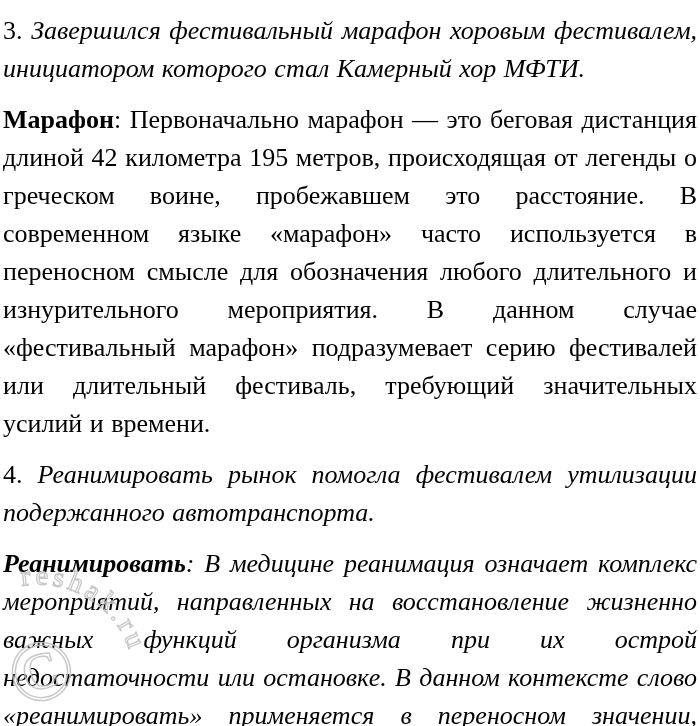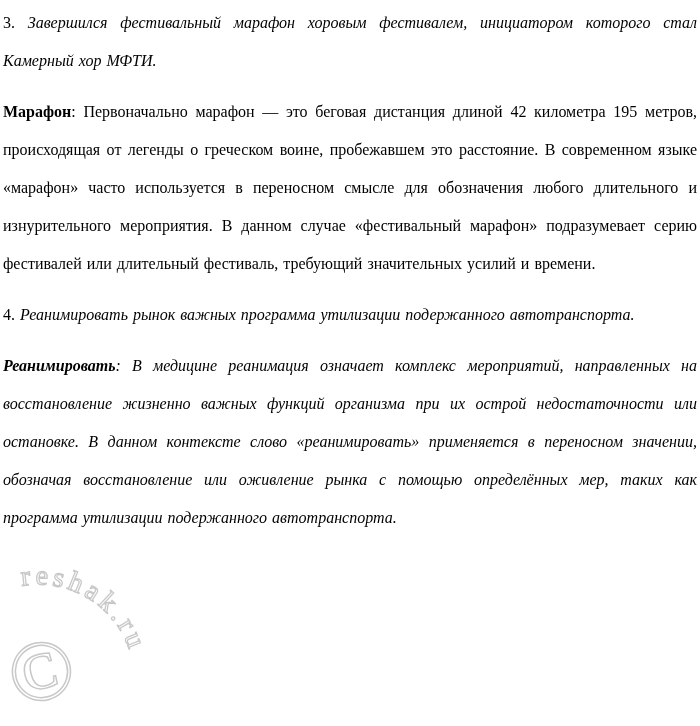--- a/index.html
+++ b/index.html
@@ -14,22 +14,22 @@
     overflow: hidden;
     font-family: "Liberation Serif", "DejaVu Serif", serif;
     color: #000000;
   }
   .page {
     position: relative;
     padding: 4px 3px 0 3px;
     z-index: 1;
   }
   .para {
-    margin: 0 0 13px 0;
-    font-size: 16px;
+    margin: 8px 0 13px 0;
+    font-size: 26px;
     line-height: 38px;
     text-align: justify;
     text-align-last: left;
     word-spacing: 1px;
   }
   .para:last-child { margin-bottom: 0; font-style: italic; }
   .sentence { font-style: italic; }
   .num { font-style: normal; }
   .term { font-weight: bold; }
   .watermark {
@@ -43,21 +43,21 @@
 </style>
 </head>
 <body>
 
 <div class="page">
 
   <p class="para sentence"><span class="num">3.</span> <span>Завершился фестивальный марафон хоровым фестивалем, инициатором которого стал Камерный хор МФТИ.</span></p>
 
   <p class="para"><span class="term">Марафон</span><span>: Первоначально марафон — это беговая дистанция длиной 42 километра 195 метров, происходящая от легенды о греческом воине, пробежавшем это расстояние. В современном языке «марафон» часто используется в переносном смысле для обозначения любого длительного и изнурительного мероприятия. В данном случае «фестивальный марафон» подразумевает серию фестивалей или длительный фестиваль, требующий значительных усилий и времени.</span></p>
 
-  <p class="para sentence"><span class="num">4.</span> <span>Реанимировать рынок важных программа утилизации подержанного автотранспорта.</span></p>
+  <p class="para sentence"><span class="num">4.</span> <span>Реанимировать рынок помогла фестивалем утилизации подержанного автотранспорта.</span></p>
 
   <p class="para"><span class="term">Реанимировать</span><span>: В медицине реанимация означает комплекс мероприятий, направленных на восстановление жизненно важных функций организма при их острой недостаточности или остановке. В данном контексте слово «реанимировать» применяется в переносном значении, обозначая восстановление или оживление рынка с помощью определённых мер, таких как программа утилизации подержанного автотранспорта.</span></p>
 
 </div>
 
 <svg class="watermark" width="190" height="170" viewBox="0 0 190 170" aria-hidden="true">
   <defs>
     <path id="wmArc" d="M 22 30 A 96 96 0 0 1 134 116" fill="none"></path>
   </defs>
   <text font-family="Liberation Serif, DejaVu Serif, serif" font-size="28" letter-spacing="4" fill="none" stroke-width="1.3" stroke="#bfbfbf">

